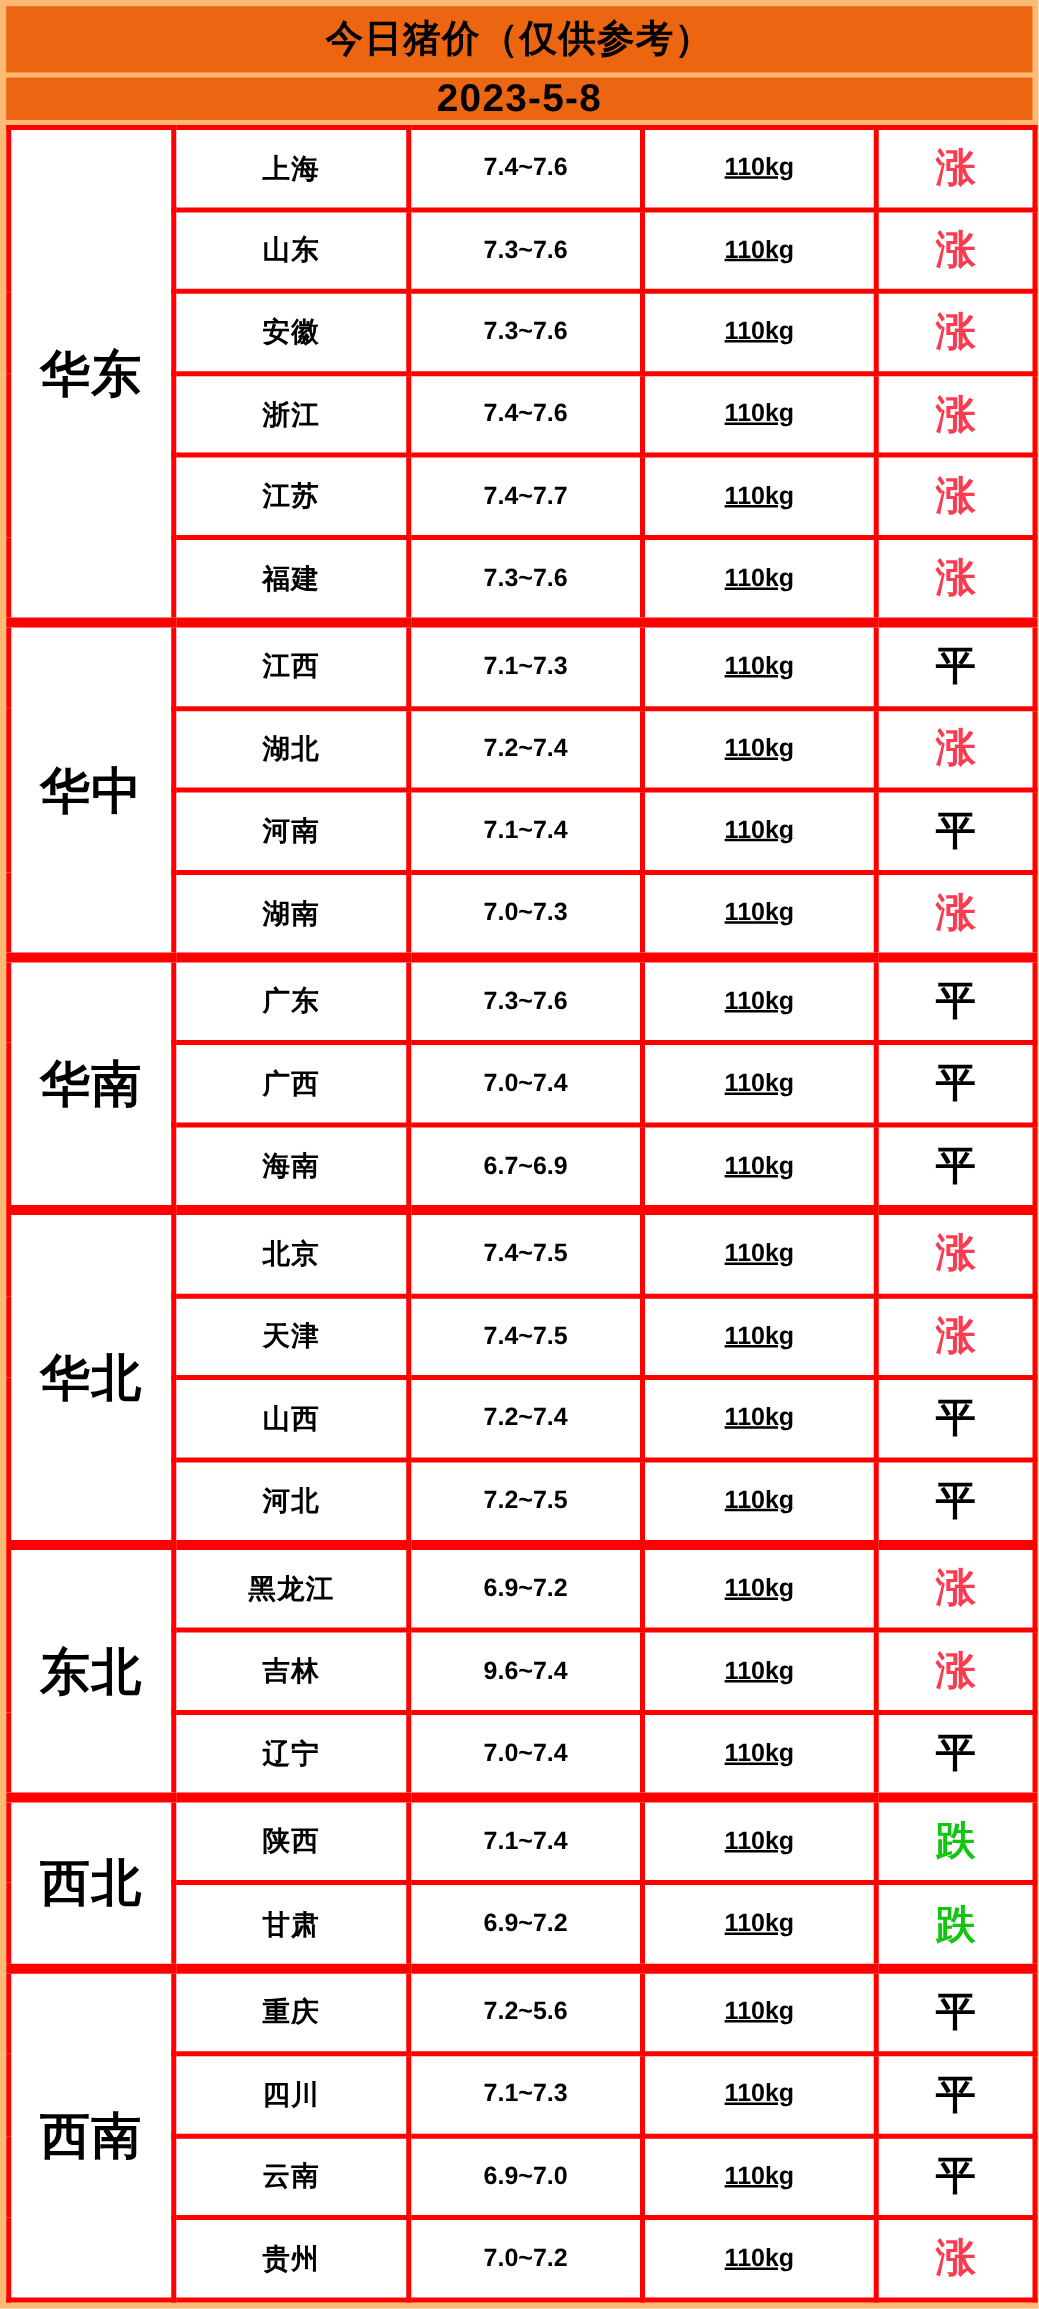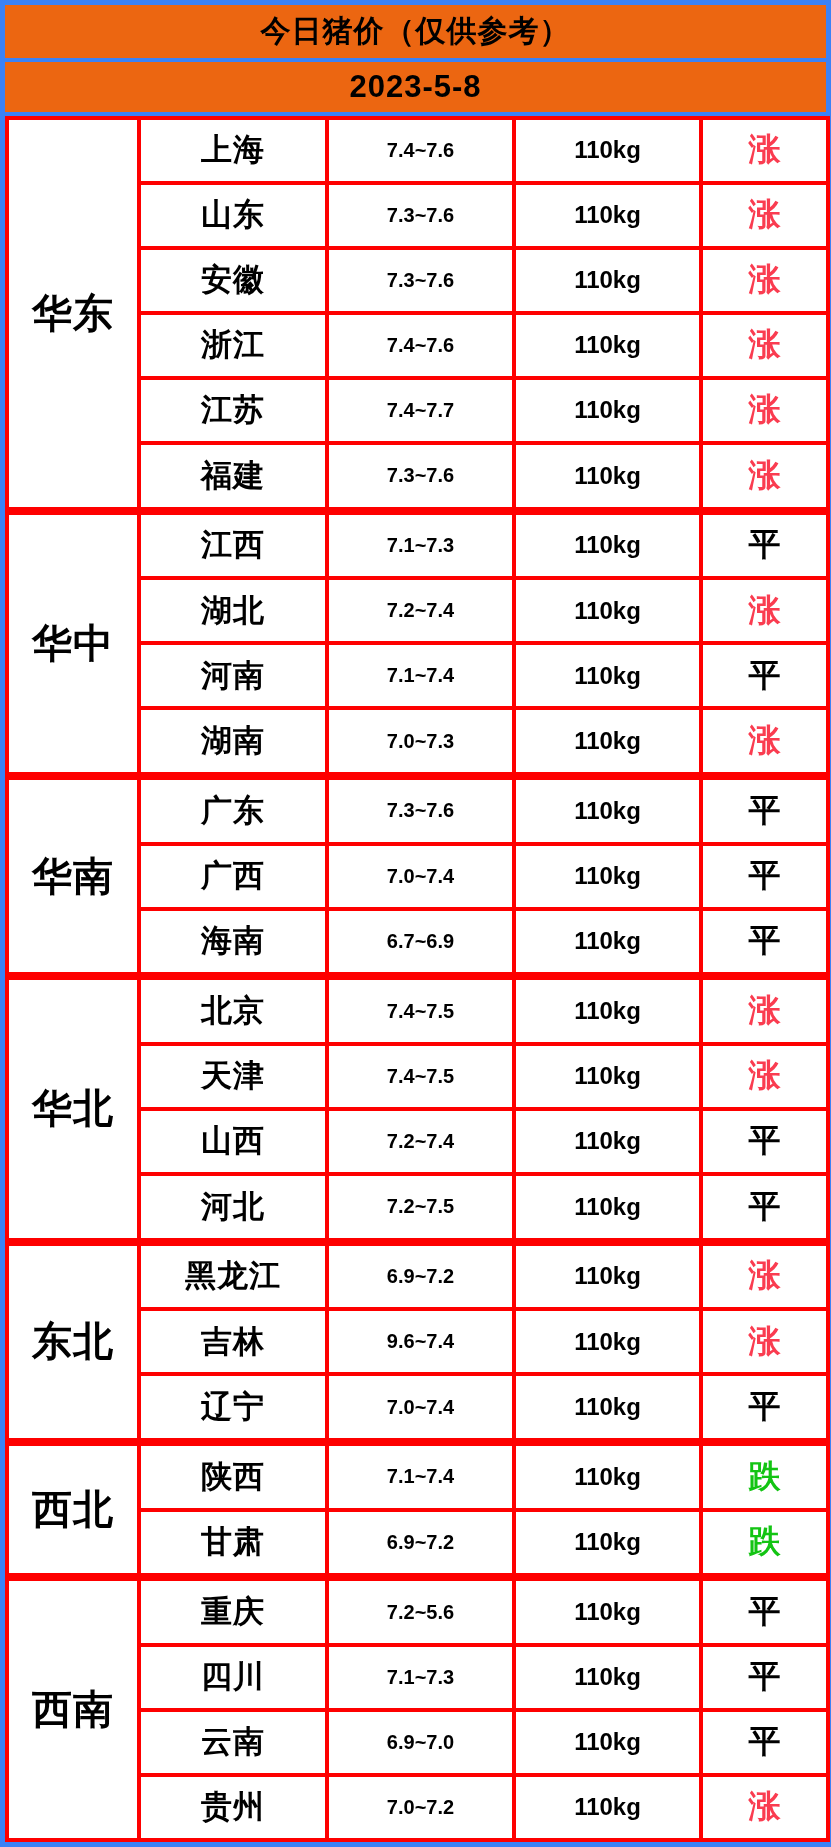--- a/index.html
+++ b/index.html
@@ -5,38 +5,38 @@
   * { margin: 0; padding: 0; box-sizing: border-box; }
   html, body { width: 831px; }
   body {
     background: #ffffff;
     font-family: "Liberation Sans", "DejaVu Sans", sans-serif;
     font-weight: 700;
   }
   .page {
     width: 831px;
     height: 1847px;
-    background: #3b82f6;
+    background: #fdba74;
     padding: 5px;
     display: flex;
     flex-direction: column;
   }
   .title-bar {
     height: 53px;
     background: #ec6611;
     color: #000;
     font-size: 30px;
     display: flex;
     align-items: center;
     justify-content: center;
     margin-bottom: 4px;
     letter-spacing: 1px;
   }
   .date-bar {
-    height: 50px;
+    height: 34px;
     background: #ec6611;
     color: #000;
     font-size: 31px;
     display: flex;
     align-items: center;
     justify-content: center;
     margin-bottom: 4px;
     letter-spacing: 1px;
   }
   table {
@@ -49,23 +49,23 @@
   td {
     border: 4px solid #fe0000;
     background: #ffffff;
     text-align: center;
     vertical-align: middle;
     color: #000;
     overflow: hidden;
   }
   tr.group-start td { border-top-width: 8px; }
   td.region   { font-size: 40px; letter-spacing: 1px; }
-  td.province { font-size: 31px; letter-spacing: 1px; }
+  td.province { font-size: 22px; letter-spacing: 1px; }
   td.price    { font-size: 20px; }
-  td.weight   { font-size: 24px; }
+  td.weight   { font-size: 20px; text-decoration: underline; }
   td.status   { font-size: 32px; }
 </style>
 </head>
 <body>
 
 <div class="page">
   <div class="title-bar">今日猪价（仅供参考）</div>
   <div class="date-bar">2023-5-8</div>
   <table>
     <colgroup>

